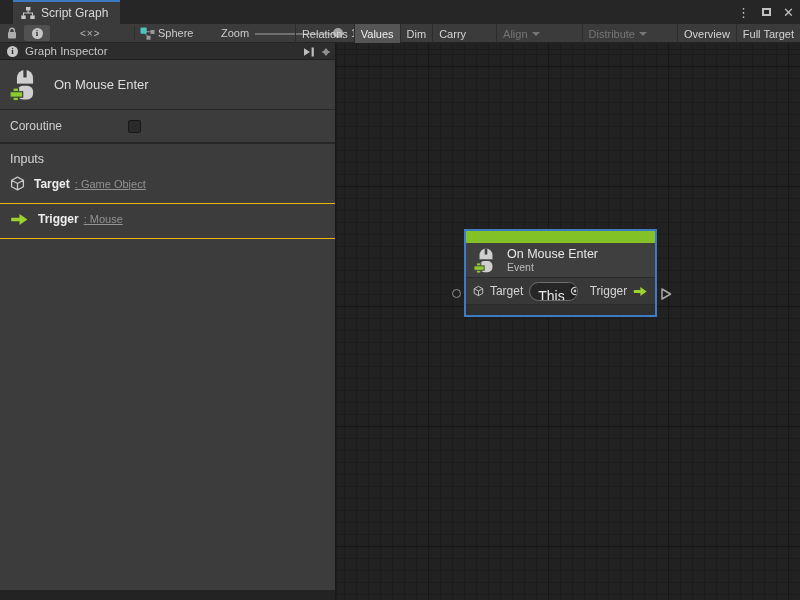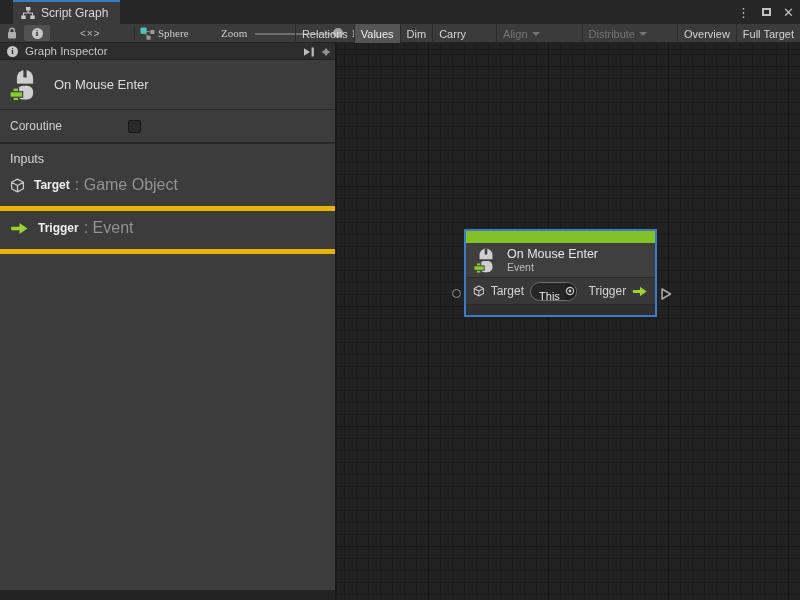--- a/index.html
+++ b/index.html
@@ -20,21 +20,21 @@
   .toolbar { position:absolute; left:0; top:24px; width:800px; height:19px; background:#3b3b3b;
              border-bottom:1px solid #232323; font-size:11px; }
   .tb-abs { position:absolute; top:0; height:18px; display:flex; align-items:center; }
   .info-btn { position:absolute; left:24px; top:1px; width:26px; height:16px; background:#515151;
               border-radius:2px; display:flex; align-items:center; justify-content:center; }
   .info-circle { width:11px; height:11px; border-radius:50%; background:#c6c6c6; color:#2e2e2e;
                  font-size:9px; font-weight:bold; display:flex; align-items:center; justify-content:center;
                  font-family:"Liberation Serif",serif; }
   .code-glyph { color:#b8b8b8; font-size:10px; letter-spacing:1px; }
   .tb-divider { position:absolute; left:134px; top:2px; width:1px; height:14px; background:#2e2e2e; }
-  .tb-text { color:#cccccc;font-family:Liberation Serif, serif; }
+  .tb-text { color:#cccccc; }
   .zoom-track { position:absolute; left:255px; top:9px; width:88px; height:2px; background:#6e6e6e; }
   .zoom-handle { position:absolute; left:333px; top:4px; width:10px; height:10px; border-radius:50%; background:#a2a2a2; }
   .tb-right { position:absolute; right:0; top:0; height:19px; display:flex; }
   .tb-btn { height:19px; line-height:18px; padding:0 6px; border-left:1px solid #2c2c2c; color:#d4d4d4;
             white-space:nowrap; display:flex; align-items:center; gap:4px; }
   .tb-btn.active { background:#555555; color:#eeeeee; }
   .tb-btn.disabled { color:#757575;margin-left:36px; }
   .tb-btn.grp { margin-left:24px; }
   .caret { width:0; height:0; border:4px solid transparent; border-top-color:#757575; margin-top:4px; }
 
@@ -46,25 +46,25 @@
   .insp-tools { position:absolute; right:3px; top:0; height:17px; display:flex; align-items:center; gap:5px; }
   .spinner { display:flex; flex-direction:column; gap:2px; align-items:center; padding:0 2px; }
   .tri-up { width:0; height:0; border:4px solid transparent; border-bottom:5px solid #8f8f8f; margin-bottom:-2px; }
   .tri-dn { width:0; height:0; border:4px solid transparent; border-top:5px solid #8f8f8f; margin-top:-2px; }
   .insp-header { height:50px; border-bottom:1px solid #272727; display:flex; align-items:center; padding-left:10px; }
   .insp-header-title { font-size:13px; color:#dddddd; margin-left:14px; }
   .coroutine-row { position:relative; height:34px; border-bottom:2px solid #272727;text-decoration:underline; }
   .coroutine-label { position:absolute; left:10px; top:9px; font-size:12px; color:#cfcfcf; }
   .checkbox { position:absolute; left:128px; top:10px; width:13px; height:13px; background:#2a2a2a;
               border:1px solid #181818; border-radius:2px; }
-  .io-section { border-bottom:5px solid #eab308; padding:8px 0 12px 0; }
+  .io-section { border-bottom:1px solid #eab308; padding:8px 0 12px 0; }
   .io-title { font-size:12.5px; color:#d6d6d6; padding-left:10px; margin-bottom:10px; }
   .io-row { display:flex; align-items:center; gap:9px; padding-left:10px; }
   .io-name { font-size:12px; font-weight:bold; color:#ededed; }
-  .io-type { font-size:16px; color:#929292; margin-left:-4px; }
+  .io-type { font-size:11px; color:#929292; margin-left:-4px;text-decoration:underline; }
   .panel-bottom { position:absolute; left:0; top:590px; width:335px; height:10px; background:#232323; }
   .panel-edge { position:absolute; left:335px; top:43px; width:1px; height:557px; background:#191919; }
 
   
   .canvas { position:absolute; left:336px; top:43px; width:464px; height:557px; background-color:#212121;
     background-image:
       repeating-linear-gradient(to right, #161616 0 1px, transparent 1px 120px),
       repeating-linear-gradient(to bottom, #161616 0 1px, transparent 1px 120px),
       repeating-linear-gradient(to right, #1b1b1b 0 1px, transparent 1px 12px),
       repeating-linear-gradient(to bottom, #1b1b1b 0 1px, transparent 1px 12px);
@@ -75,21 +75,21 @@
   .node-titlebar { height:12px; background:#82c226; }
   .node-header { height:34px; display:flex; align-items:center; padding:0 8px; background:#3f3f3f; }
   .node-titles { margin-left:9px; }
   .node-title { font-size:12.5px; color:#e6e6e6; line-height:14px; }
   .node-subtitle { font-size:10.5px; color:#bdbdbd; line-height:12px; }
   .node-ports { height:27px; background:#383838; border-top:1px solid #2b2b2b;
                 display:flex; align-items:center; padding:0 7px; gap:6px; }
   .port-label { font-size:12px; color:#d4d4d4; }
   .pill { height:19px; display:inline-flex; align-items:center; background:#262626;
           border:1px solid #6e6e6e; border-radius:10px; padding-left:8px; overflow:hidden; }
-  .pill-value { font-size:11px; color:#e8e8e8;margin-top:10px; }
+  .pill-value { font-size:14px; color:#e8e8e8;margin-top:10px; }
   .pill-picker { height:17px; width:18px; margin-left:5px; background:#1f1f1f;
                  display:flex; align-items:center; justify-content:center; }
   .flex-spacer { flex:1; }
   .node-footer { height:11px; background:#2f2f2f; border-top:1px solid #2a2a2a; }
   .port-circle { position:absolute; left:-14px; top:58px; width:9px; height:9px;
                  border:1.5px solid #909090; border-radius:50%; }
   .port-triangle { position:absolute; right:-17px; top:56px; }
 
   svg { display:block; }
   .mouse-slot-node { fill:#3f3f3f; }
@@ -209,21 +209,21 @@
       </div>
     </div>
 
     <div class="io-section">
       <div class="io-row">
         <svg width="19" height="13" viewBox="0 0 20 14">
           <rect x="1" y="5" width="10" height="4" rx="1" fill="#9cd32e"></rect>
           <polygon points="10,1 18.5,7 10,13" fill="#9cd32e"></polygon>
         </svg>
         <span class="io-name">Trigger</span>
-        <span class="io-type">: Event</span>
+        <span class="io-type">: Mouse</span>
       </div>
     </div>
   </div>
   <div class="panel-bottom"></div>
   <div class="panel-edge"></div>
 
   <div class="canvas">
 
     <div class="node">
       <div class="node-titlebar"></div>

